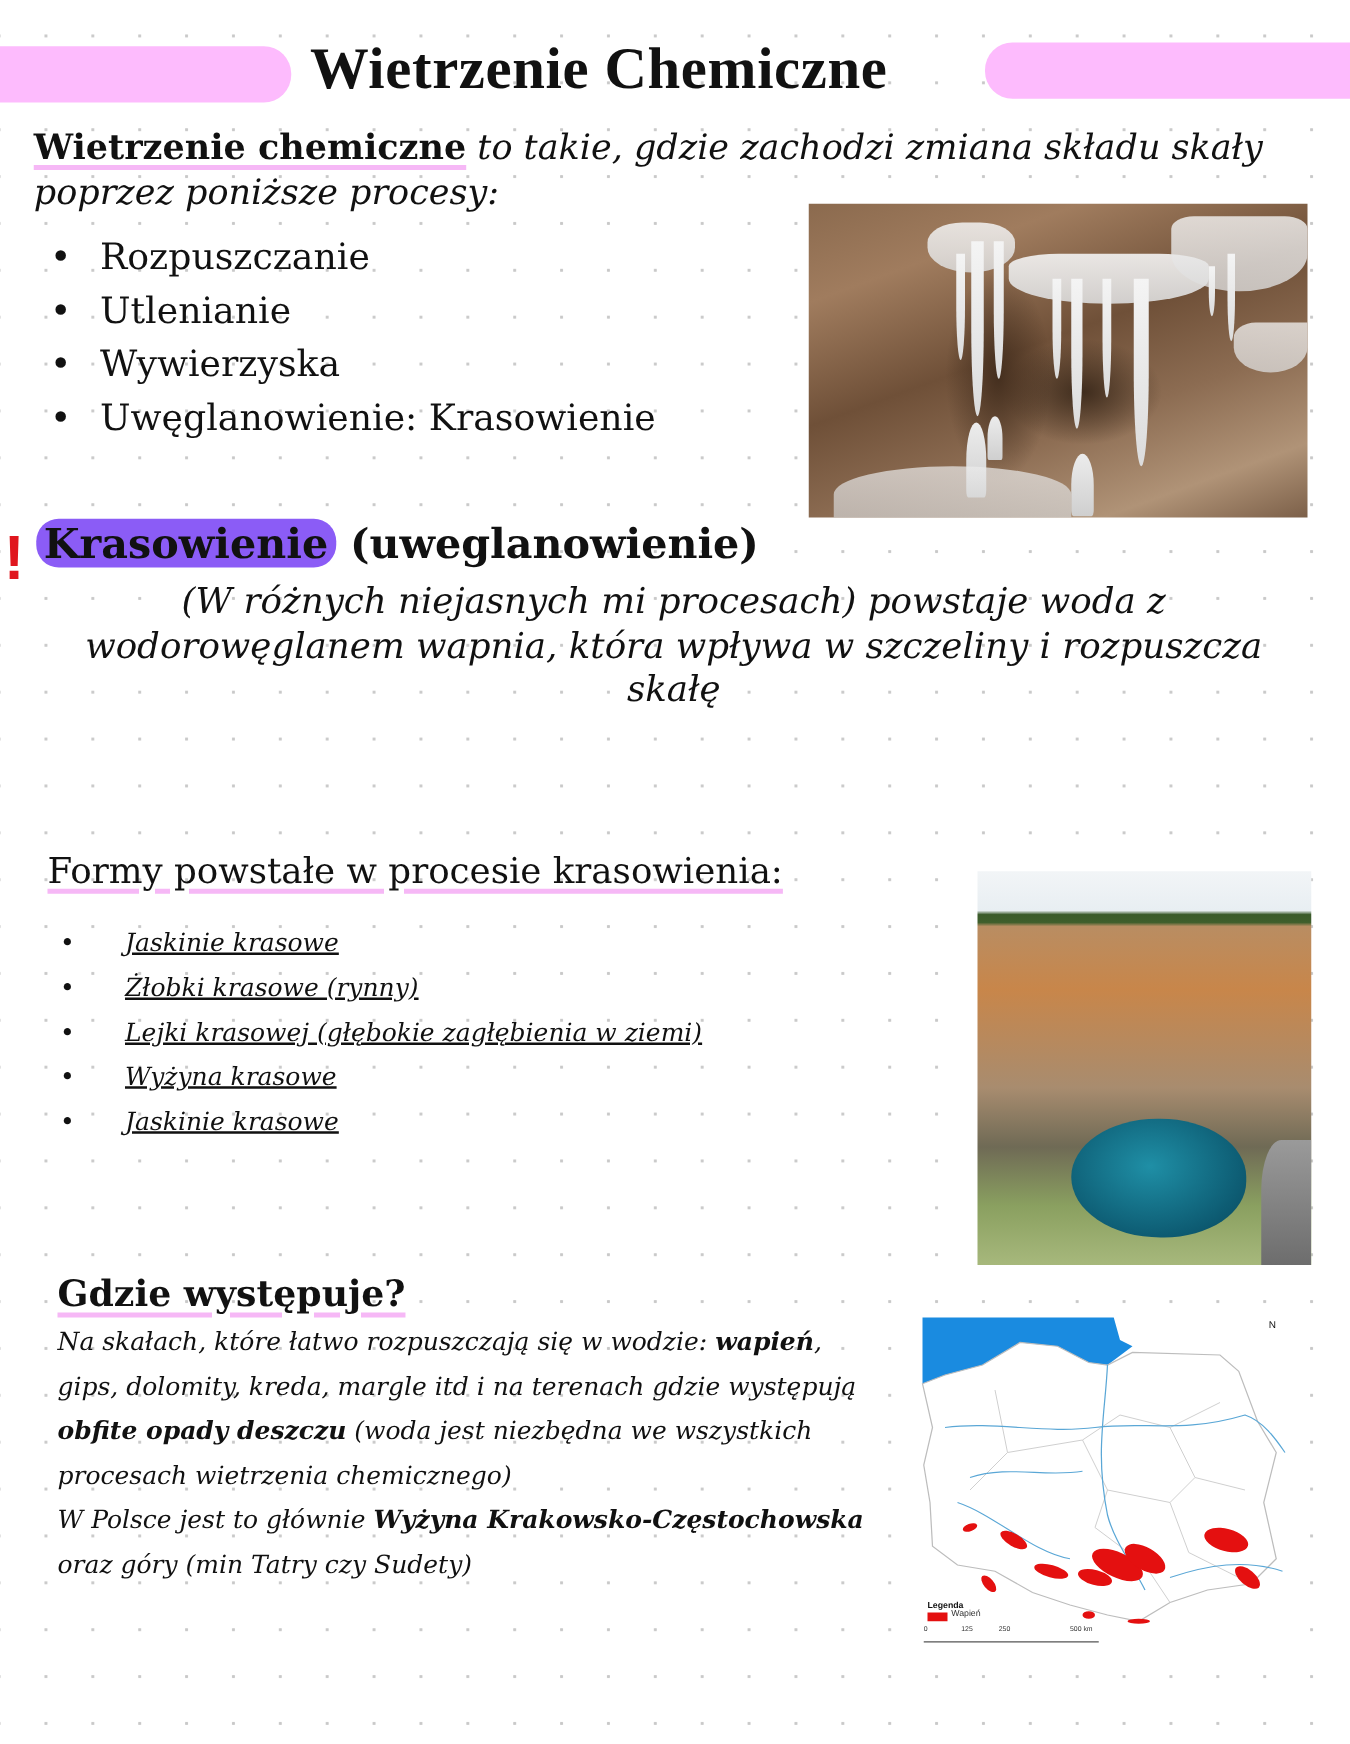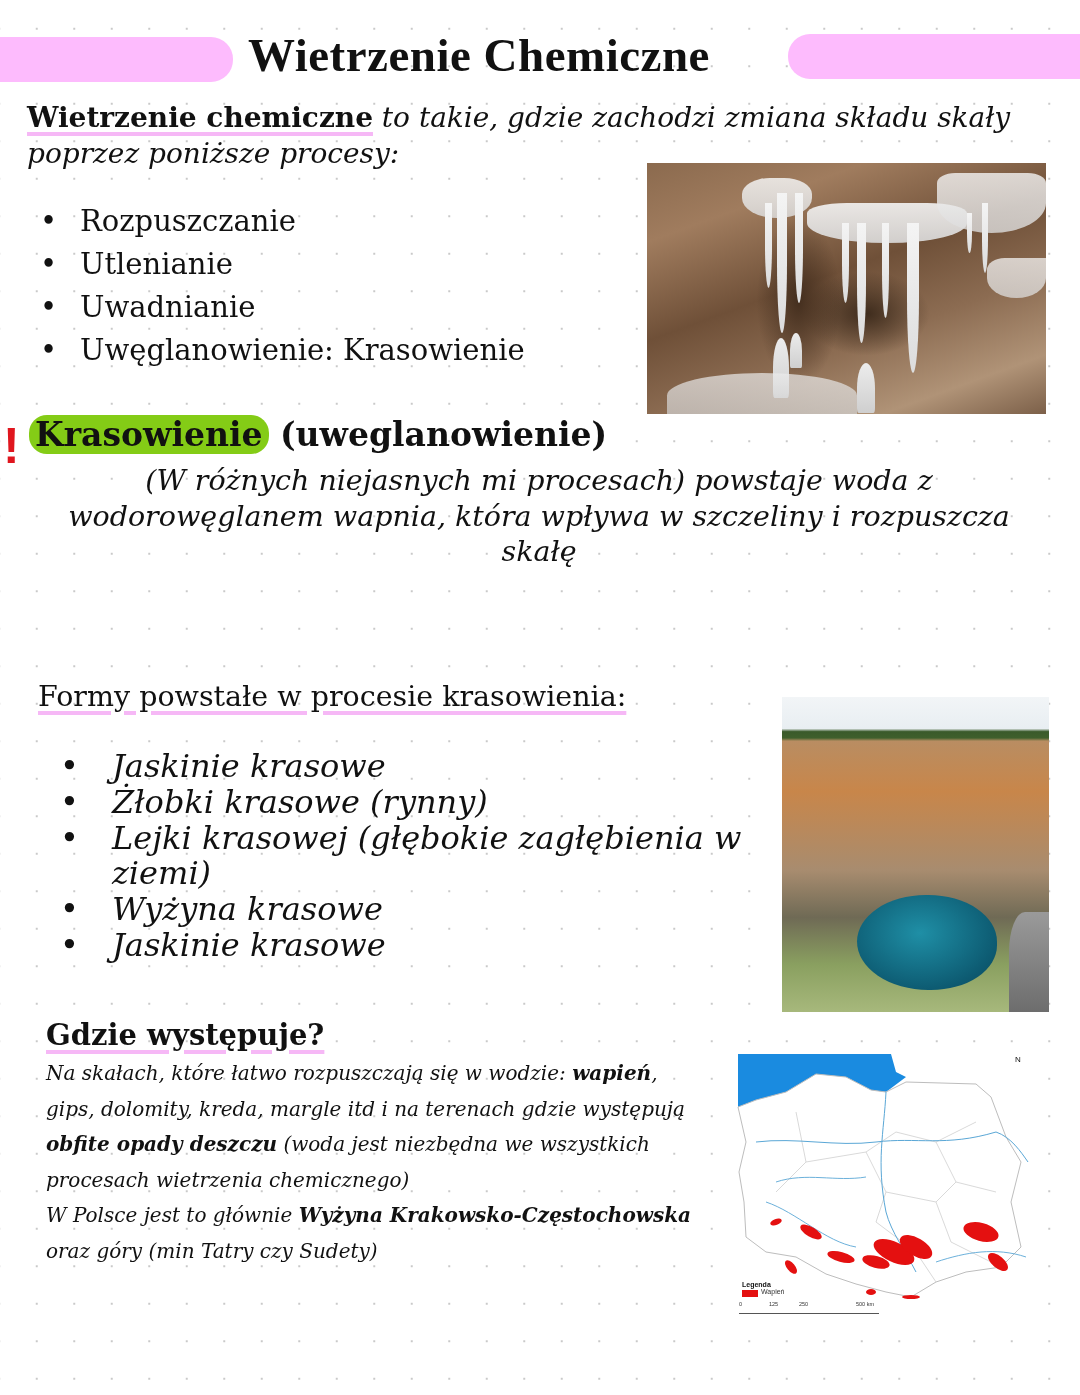--- a/index.html
+++ b/index.html
@@ -16,41 +16,41 @@
   .pink-bar { position: absolute; background: #fdbbfd; border-radius: 0 22px 22px 0; }
   .pink-bar.right { border-radius: 22px 0 0 22px; }
   .title {
     position: absolute; left: 248px; top: 28px;
     font-family: "Liberation Serif", serif; font-weight: bold; font-size: 47px;
     letter-spacing: 0.5px; white-space: nowrap;
   }
   .intro { left: 27px; top: 100px; width: 1000px; font-size: 28px; line-height: 36px; font-style: italic; }
   .intro b { font-style: normal; font-weight: bold; }
   .ul-pink { text-decoration: underline; text-decoration-color: #f6b8f6; text-decoration-thickness: 4px; text-underline-offset: 5px; }
-  .proc-list { left: 40px; top: 200px; margin: 0; padding: 0; list-style: none; font-size: 29px; line-height: 43px; }
+  .proc-list { left: 40px; top: 184px; margin: 0; padding: 0; list-style: none; font-size: 29px; line-height: 43px; }
   .proc-list li { position: relative; padding-left: 40px; }
   .proc-list li::before { content: "•"; position: absolute; left: 0; }
   .proc-list li.bold { font-weight: normal; }
   .img-box { position: absolute; overflow: hidden; }
   .cave {
     left: 647px; top: 163px; width: 399px; height: 251px;
     background:
       radial-gradient(ellipse 60px 120px at 38% 55%, rgba(60,40,25,0.85), transparent 70%),
       radial-gradient(ellipse 90px 60px at 55% 60%, rgba(55,38,24,0.9), transparent 70%),
       linear-gradient(160deg, #8b6a4e 0%, #a07c5e 20%, #6f5038 45%, #8c6c52 65%, #b09377 85%, #7c6049 100%);
   }
   .stal { position: absolute; background: linear-gradient(#f4f4f4, #dcdcdc); border-radius: 0 0 50% 50%; }
   .stag { position: absolute; background: linear-gradient(#ececec, #cfcfcf); border-radius: 50% 50% 10% 10%; }
   .excl { left: 3px; top: 418px; color: #e0161e; font-size: 50px; font-weight: bold; font-family: "Liberation Sans", sans-serif; line-height: 56px; }
   .k-head { left: 29px; top: 412px; font-size: 33px; font-weight: bold; white-space: nowrap; line-height: 46px; }
-  .k-head .hl { background: #84cc16; border-radius: 18px; padding: 0 6px; }
+  .k-head .hl { background: #8b5cf6; border-radius: 18px; padding: 0 6px; }
   .k-body { left: 34px; top: 463px; width: 1030px; font-size: 28.5px; line-height: 35.5px; font-style: italic; }
   .k-body b { font-weight: bold; }
   .forms-head { left: 38px; top: 680px; font-size: 28.5px; font-weight: normal; white-space: nowrap; }
-  .forms-list { left: 48px; top: 737px; margin: 12px; padding: 0; list-style: none; font-size: 32px; line-height: 35.8px; font-style: italic; width: 720px; }
+  .forms-list { left: 48px; top: 737px; margin: 0; padding: 0; list-style: none; font-size: 20px; line-height: 35.8px; font-style: italic; width: 720px; text-decoration: underline; }
   .forms-list li { position: relative; padding-left: 52px; }
   .forms-list li::before { content: "•"; position: absolute; left: 0; font-style: normal; }
   .lake {
     left: 782px; top: 697px; width: 267px; height: 315px;
     background: linear-gradient(#f2f5f7 0%, #e8eef2 10%, #3a5a2a 11%, #3f5f2c 13%, #b98d62 14%, #c8864a 30%, #a88c6f 55%, #6f6a55 70%, #8aa060 85%, #a7b87c 100%);
   }
   .lake-water { position: absolute; left: 75px; top: 198px; width: 140px; height: 95px; border-radius: 50% 50% 48% 52%; background: radial-gradient(ellipse at 45% 40%, #1f8fa6, #0d5b72 70%, #0a4558); }
   .lake-rock { position: absolute; right: 0; bottom: 0; width: 40px; height: 100px; background: linear-gradient(#9a9a9a, #6d6d6d); border-radius: 40% 0 0 0; }
   .where-head { left: 46px; top: 1018px; font-size: 29px; font-weight: bold; white-space: nowrap; }
   .where-body { left: 46px; top: 1056px; width: 660px; font-size: 20px; line-height: 35.6px; font-style: italic; }
@@ -69,21 +69,21 @@
 <div class="pink-bar right" style="left:788px; top:34px; width:292px; height:45px;"></div>
 <div class="title">Wietrzenie  Chemiczne</div>
 
 <div class="abs intro" style="width:990px;">
   <b class="ul-pink">Wietrzenie chemiczne</b><span> to takie, gdzie zachodzi zmiana składu skały poprzez poniższe procesy:</span>
 </div>
 
 <ul class="abs proc-list">
   <li>Rozpuszczanie</li>
   <li>Utlenianie</li>
-  <li>Uwadnianie</li>
+  <li>Wywierzyska</li>
   <li class="bold">Uwęglanowienie: Krasowienie</li>
 </ul>
 
 <div class="img-box cave" title="Jaskinia ze stalaktytami i stalagmitami">
   <div class="stal" style="left:95px; top:15px; width:70px; height:40px; border-radius:40% 40% 50% 50%; opacity:.85"></div>
   <div class="stal" style="left:130px; top:30px; width:10px; height:140px;"></div>
   <div class="stal" style="left:148px; top:30px; width:8px; height:110px;"></div>
   <div class="stal" style="left:118px; top:40px; width:7px; height:85px;"></div>
   <div class="stal" style="left:160px; top:40px; width:160px; height:40px; border-radius:30% 30% 60% 60%; opacity:.9"></div>
   <div class="stal" style="left:210px; top:60px; width:9px; height:120px;"></div>

